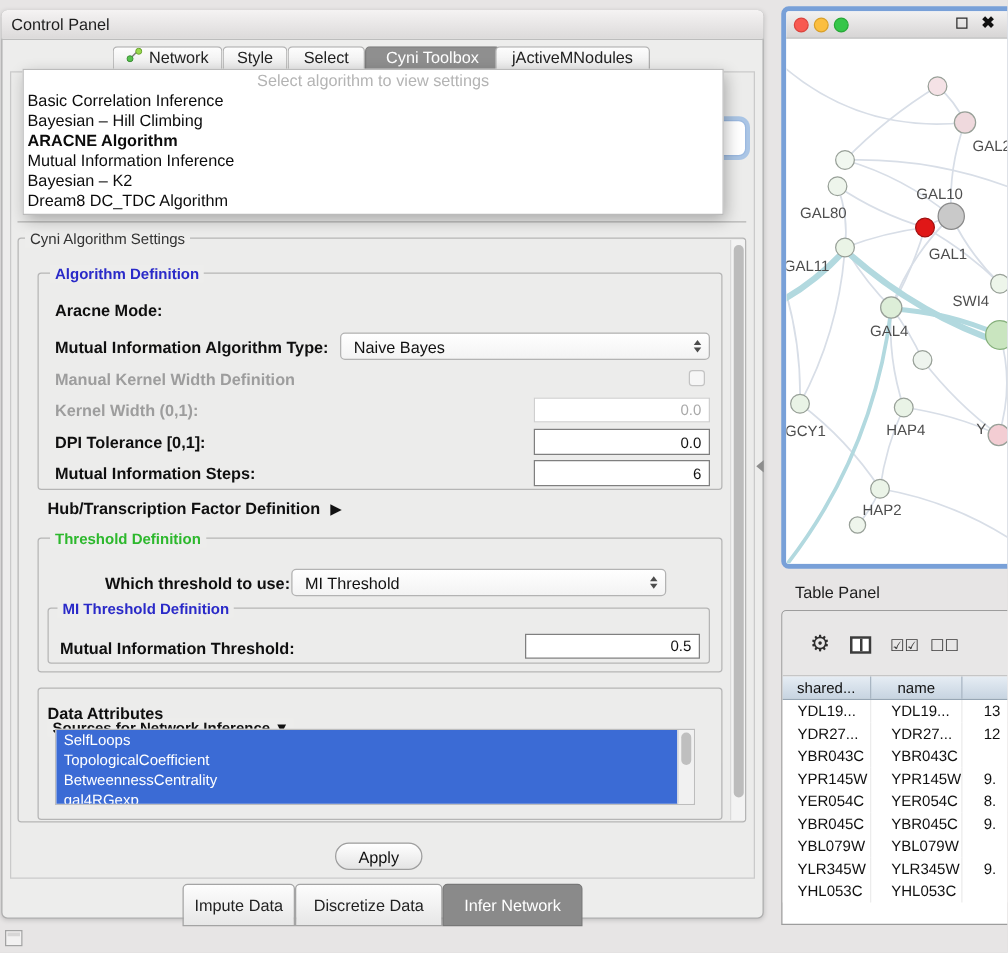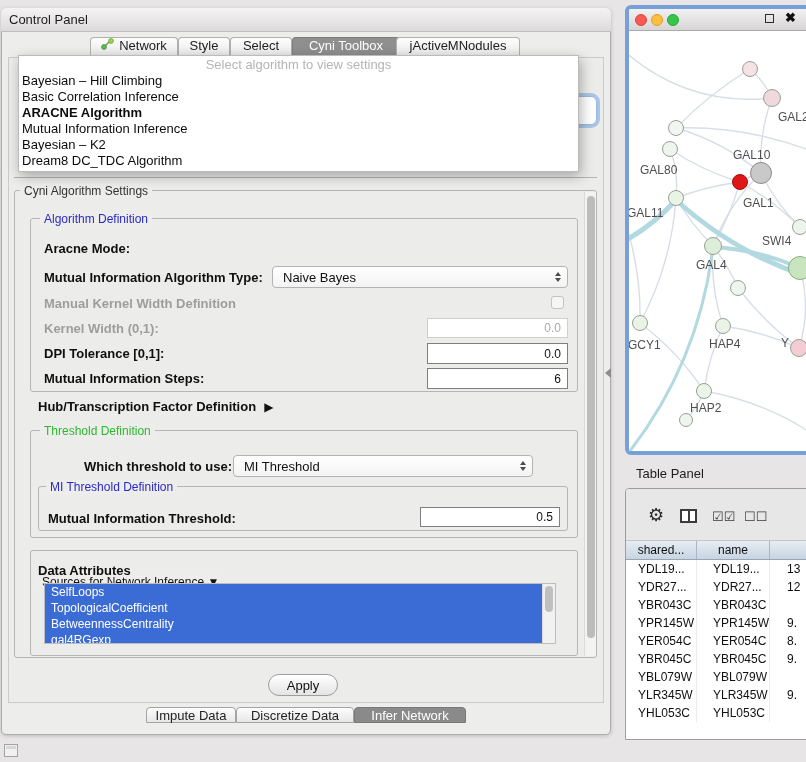--- a/index.html
+++ b/index.html
@@ -21,39 +21,39 @@
   .cp-close { position:absolute; right:10px; top:11px; font-size:13px; font-weight:bold;
     color:#101010; z-index:3; line-height:14px; }
   .cp-frame { position:absolute; left:8px; top:57px; width:596px; height:646px;
     border:1px solid #cacaca; background:#ececeb; z-index:1; }
   
   .tab { position:absolute; top:37px; height:21px; border:1px solid #b0b0b0; border-bottom:none;
     border-radius:4px 4px 0 0; background:linear-gradient(#fdfdfd,#e8e8e8);
     font-size:13px; color:#222; display:flex; justify-content:center;
     gap:5px; z-index:2; }
   .tab-active { background:#8f8f8f; color:#fff; border-color:#7d7d7d; }
-  .btab { position:absolute; top:707px; height:16px; border:1px solid #a4a4a4;
+  .btab { position:absolute; top:707px; height:34px; border:1px solid #a4a4a4;
     border-radius:4px 4px 0 0; background:linear-gradient(#fdfdfd,#e7e7e7);
     font-size:13px; color:#222; display:flex; align-items:center; justify-content:center; z-index:2; }
   .btab-active { background:#8a8a8a; color:#fff; border-color:#787878; }
   
   .dd-popup { position:absolute; left:18px; top:55px; width:561px; height:117px;
     background:#fff; border:1px solid #bbb; box-shadow:2px 4px 12px rgba(0,0,0,.3);
     z-index:30; overflow:hidden; }
   .dd-placeholder { height:17px; line-height:17px; text-align:center; color:#b4b4b4; font-size:13px; }
   .dd-item { height:16px; line-height:16px; font-size:13px; color:#0c0c0c; padding-left:3px; }
   .dd-bold { font-weight:bold; }
   .combo-remnant { position:absolute; left:552px; top:96px; width:45px; height:29px;
     border-radius:6px; background:#fff; border:1px solid #9bb9e0;
     box-shadow:0 0 0 3px rgba(116,166,224,.55); z-index:5; }
   .hidden-line { position:absolute; left:14px; top:177px; width:583px; height:0;
     border-top:1px solid #b3b3b3; z-index:4; }
   
   .group { position:absolute; border:1px solid #b5b5b5; border-radius:3px; z-index:2; }
-  .group-title { position:absolute; font-size:12px; font-weight:normal; background:#ededec;
+  .group-title { position:absolute; font-size:12px; font-weight:bold; background:#ededec;
     padding:0 4px; z-index:3; white-space:nowrap; }
   .t-blue { color:#2a2ac8; } .t-green { color:#2db82d; } .t-dark { color:#333; font-weight:normal; }
   .lbl { position:absolute; font-size:13px; font-weight:bold; color:#0f0f0f; z-index:3; white-space:nowrap; }
   .lbl-gray { color:#9d9d9d; }
   .combo { position:absolute; background:linear-gradient(#ffffff,#f3f3f3); border:1px solid #b3b3b3;
     border-radius:4px; font-size:13px; color:#111; display:flex; align-items:center;
     padding:0 22px 0 10px; z-index:3; }
   .combo-arrows { position:absolute; right:6px; top:50%; transform:translateY(-50%);
     display:flex; flex-direction:column; gap:2px; }
   .tri-up { width:0; height:0; border-left:3.5px solid transparent; border-right:3.5px solid transparent; border-bottom:4.5px solid #4c4c4c; }
@@ -152,22 +152,22 @@
   <div class="tab" style="left:396px;width:124px;">
     <span>jActiveMNodules</span>
   </div>
 
   <div class="combo-remnant"></div>
   <div class="hidden-line"></div>
 
   <div class="dd-popup">
     <div class="dd-placeholder">Select algorithm to view settings</div>
     <div>
+        <div class="dd-item">Basic Correlation Inference</div>
         <div class="dd-item">Bayesian – Hill Climbing</div>
-        <div class="dd-item">Basic Correlation Inference</div>
         <div class="dd-item dd-bold">ARACNE Algorithm</div>
         <div class="dd-item">Mutual Information Inference</div>
         <div class="dd-item">Bayesian – K2</div>
         <div class="dd-item">Dream8 DC_TDC Algorithm</div>
       </div>
   </div>
 
   <div class="group" style="left:14px;top:190px;width:583px;height:468px;"></div>
   <div class="group-title t-dark" style="left:20px;top:184px;">Cyni Algorithm Settings</div>
   <div class="v-scroll">

